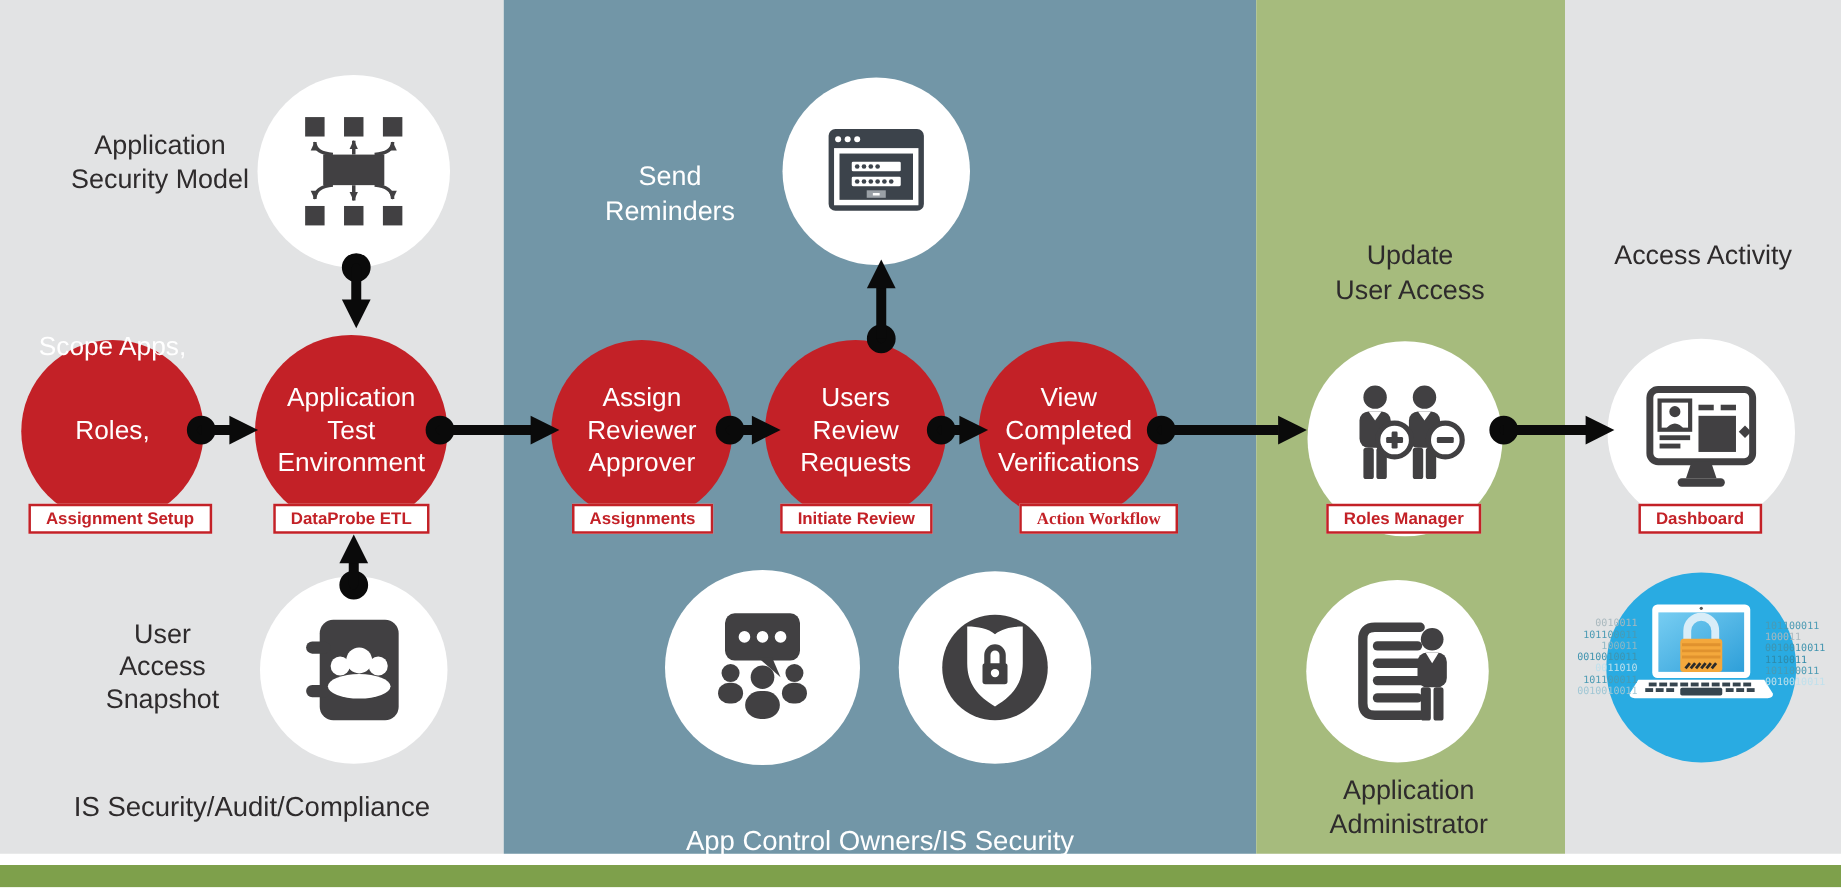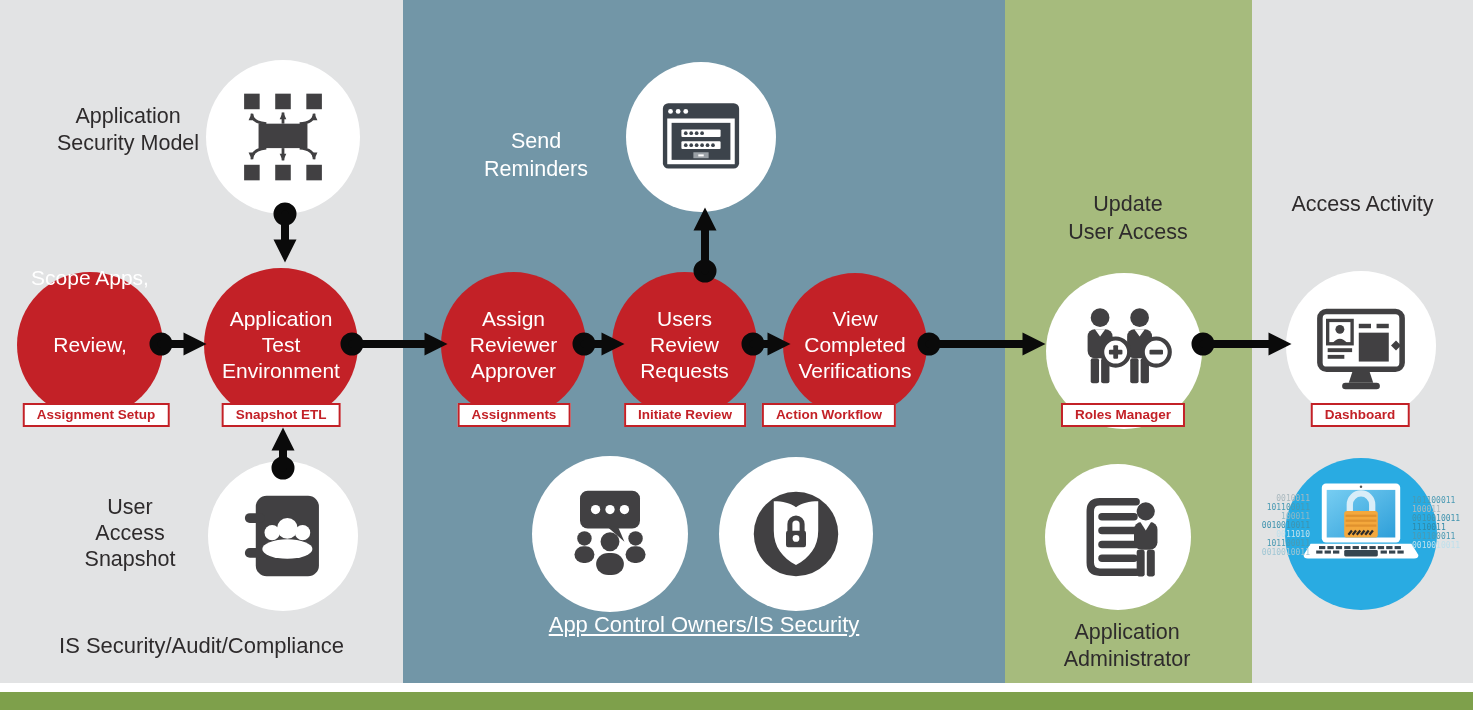--- a/index.html
+++ b/index.html
@@ -78,31 +78,31 @@
         <path d="M60,33 Q73,32 73,24" marker-end="url(#mh)"></path>
         <path d="M45,55 L45,66" marker-end="url(#mh)"></path>
         <path d="M30,55 Q17,56 17,65" marker-end="url(#mh)"></path>
         <path d="M60,55 Q73,56 73,65" marker-end="url(#mh)"></path>
       </g>
     </svg>
   </div>
 
   <div class="step-circle" style="left:17px;top:272px;width:146px;height:146px;gap:41px;">
     <div>Scope Apps,</div>
-      <div>Review,</div>
+      <div>Roles,</div>
       <div>Users</div>
   </div>
   <div class="badge" style="left:96px;">Assignment Setup</div>
 
   <div class="step-circle" style="left:204px;top:268px;width:154px;height:154px;">
     <div>Application</div>
       <div>Test</div>
       <div>Environment</div>
   </div>
-  <div class="badge" style="left:281px;">Snapshot ETL</div>
+  <div class="badge" style="left:281px;">DataProbe ETL</div>
 
   <div class="icon-circle" style="left:208px;top:461px;width:150px;height:150px;">
     <svg width="98" height="98" viewBox="0 0 90 90">
       <g fill="#414042">
         <rect x="20" y="8" width="58" height="74" rx="10"></rect>
         <rect x="10" y="24" width="18" height="9" rx="4.5"></rect>
         <rect x="10" y="56" width="18" height="9" rx="4.5"></rect>
       </g>
       <g fill="#ffffff">
         <circle cx="35" cy="42" r="7"></circle>
@@ -167,21 +167,21 @@
       <div>Review</div>
       <div>Requests</div>
   </div>
   <div class="badge" style="left:685px;">Initiate Review</div>
 
   <div class="step-circle" style="left:783px;top:273px;width:144px;height:144px;">
     <div>View</div>
       <div>Completed</div>
       <div>Verifications</div>
   </div>
-  <div class="badge" style="left:829px;">Action Workflow</div>
+  <div class="badge" style="left:879px;font-family:Liberation Serif, serif;">Action Workflow</div>
 
   <div class="icon-circle" style="left:532px;top:456px;width:156px;height:156px;">
     <svg width="100" height="100" viewBox="0 0 90 90">
       <g fill="#414042">
         <rect x="18" y="6" width="54" height="34" rx="7"></rect>
         <path d="M52,38 L58,52 L42,38 z"></path>
         <circle cx="22" cy="49" r="6.5"></circle>
           <rect x="13" y="56" width="18" height="15" rx="8"></rect>
         <circle cx="68" cy="49" r="6.5"></circle>
           <rect x="59" y="56" width="18" height="15" rx="8"></rect>
@@ -199,21 +199,21 @@
   <div class="icon-circle" style="left:719px;top:457px;width:154px;height:154px;">
     <svg width="100" height="100" viewBox="0 0 90 90">
       <circle cx="45" cy="45" r="38" fill="#414042"></circle>
       <path d="M45,21 C40,17 33,15.5 25,15.5 L25,42 C25,57 33,66 45,73 C57,66 65,57 65,42 L65,15.5 C57,15.5 50,17 45,21 z" fill="#ffffff"></path>
       <path d="M39.5,43 L39.5,36 A5.5,5.5 0 0 1 50.5,36 L50.5,43" stroke="#414042" stroke-width="4.5" fill="none"></path>
       <rect x="36" y="42" width="18" height="15" rx="2" fill="#414042"></rect>
       <circle cx="45" cy="49" r="3" fill="#ffffff"></circle>
     </svg>
   </div>
 
-  <div class="caption white" style="left:403px;top:612px;width:602px;text-decoration:underline;">App Control Owners/IS Security</div>
+  <div class="caption white" style="left:403px;top:660px;width:602px;">App Control Owners/IS Security</div>
 
   <div class="label" style="left:1018px;top:190px;width:220px;line-height:28px;">
     <div>Update</div>
     <div>User Access</div>
   </div>
 
   <div class="icon-circle" style="left:1046px;top:273px;width:156px;height:156px;">
     <svg width="104" height="94" viewBox="0 0 100 90">
       <g fill="#414042">
         <circle cx="27" cy="13" r="9"></circle>

